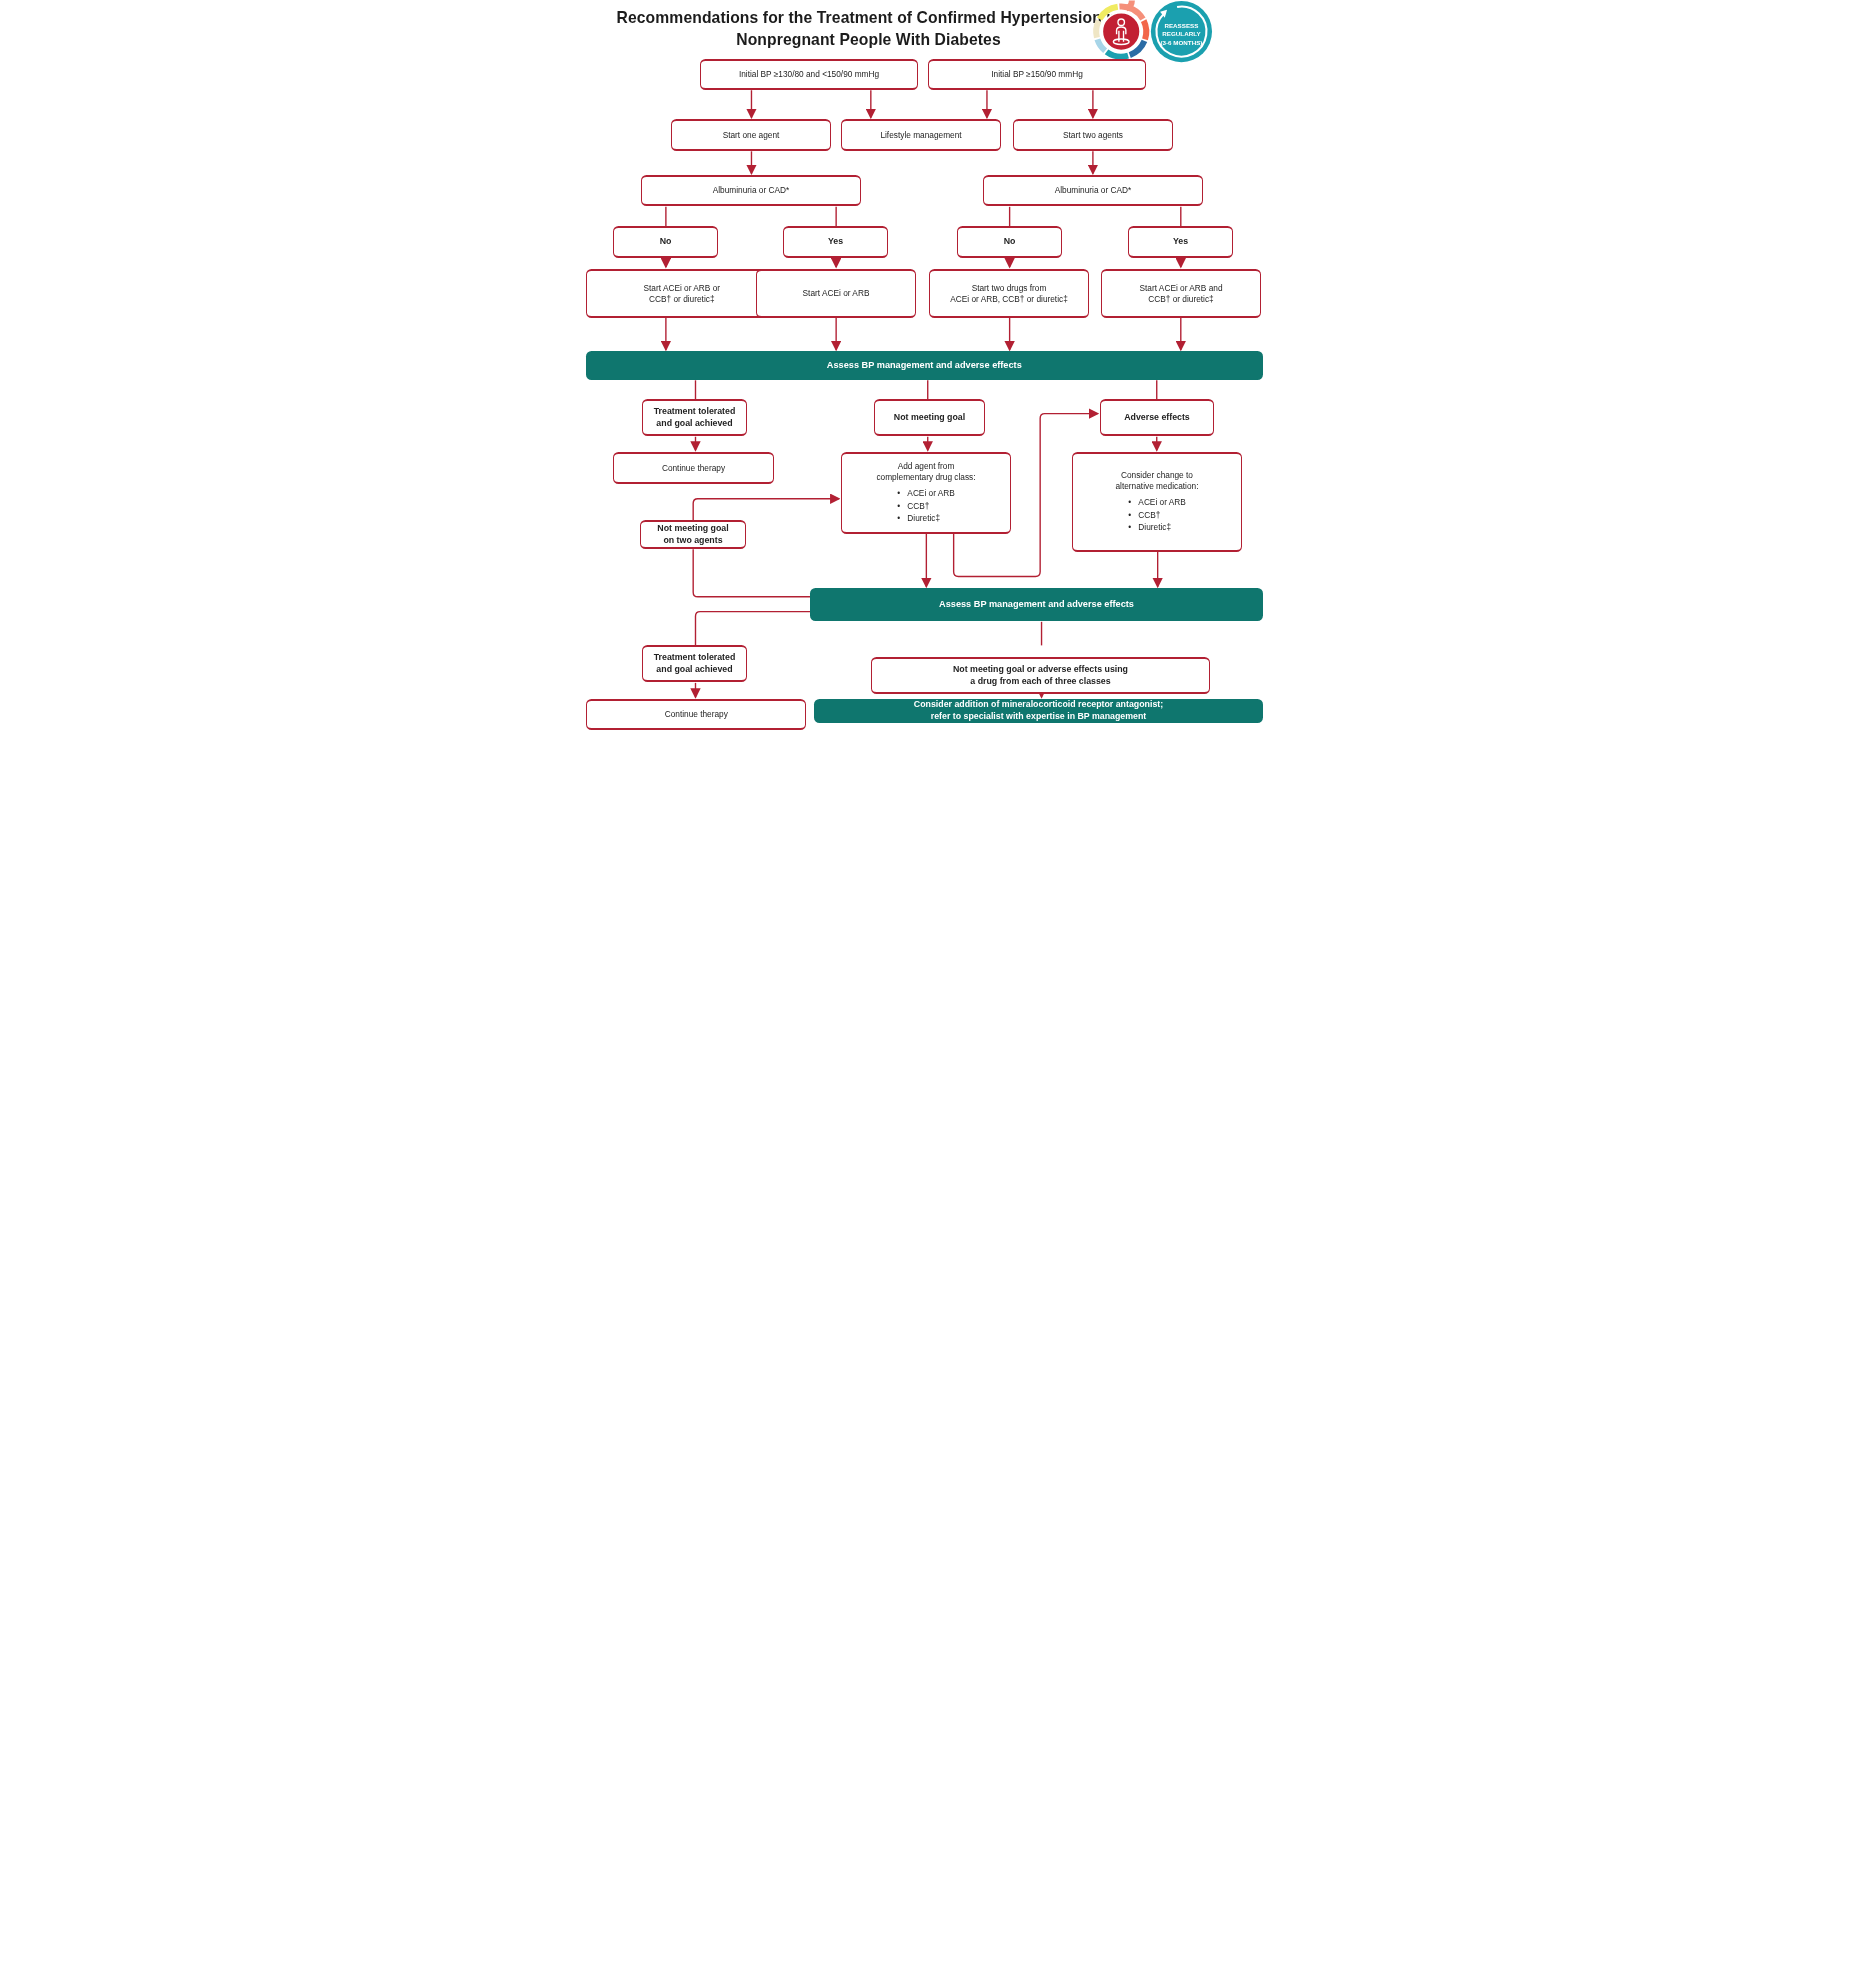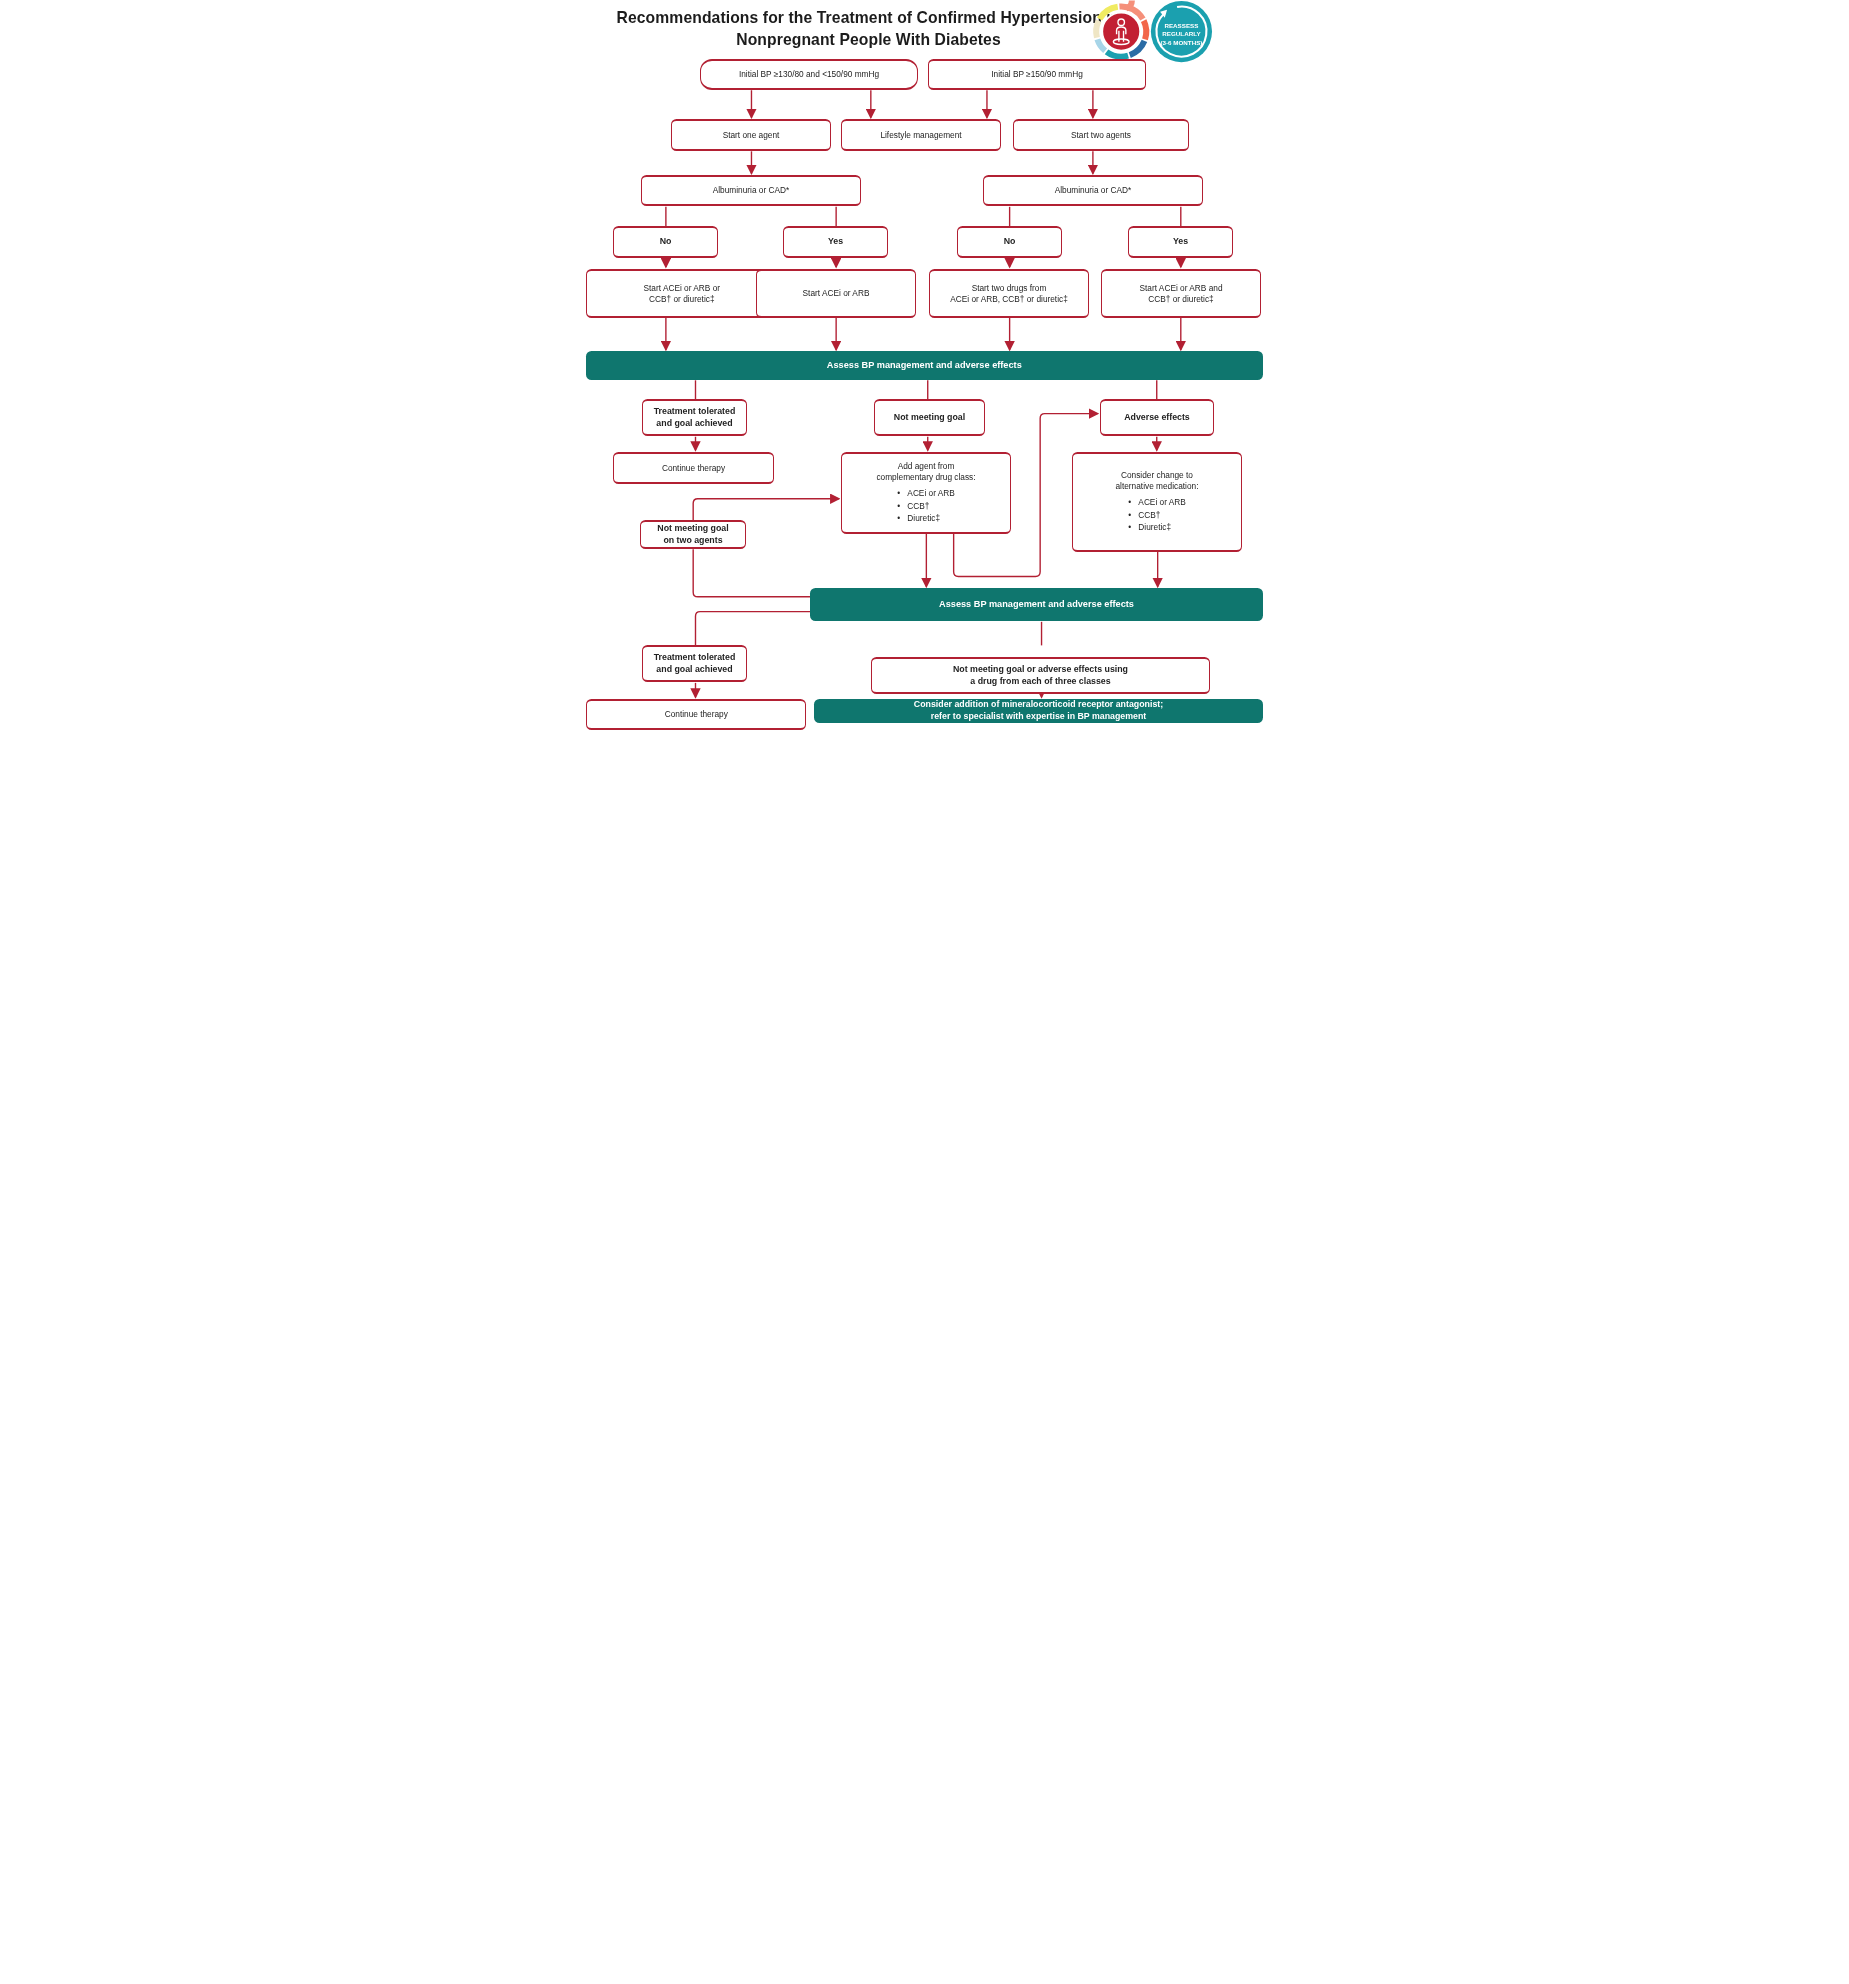--- a/index.html
+++ b/index.html
@@ -102,34 +102,34 @@
       <path d="M489,1322 H251 Q241,1322 241,1332 V1395"></path>
       <path d="M799,1154 V1236 Q799,1246 809,1246 H976 Q986,1246 986,1236 V904 Q986,894 996,894 H1110" marker-end="url(#ah)"></path>
       <path d="M740,1154 V1268" marker-end="url(#ah)"></path>
       <path d="M1240,1154 V1268" marker-end="url(#ah)"></path>
       <path d="M989,1344 V1395"></path>
       <path d="M989,1476 V1507" marker-end="url(#ah)"></path>
       <path d="M241,1476 V1507" marker-end="url(#ah)"></path>
     </g>
   </svg>
 
-  <div class="node" style="left:116px;top:59px;width:218px;height:31px;border-radius:12px;">
+  <div class="node" style="left:116px;top:59px;width:218px;height:31px;">
     <span>Initial BP ≥130/80 and &lt;150/90 mmHg</span>
   </div>
   <div class="node" style="left:344px;top:59px;width:218px;height:31px;">
     <span>Initial BP ≥150/90 mmHg</span>
   </div>
 
   <div class="node" style="left:87px;top:119px;width:160px;height:32px;">
     <span>Start one agent</span>
   </div>
   <div class="node" style="left:257px;top:119px;width:160px;height:32px;">
     <span>Lifestyle management</span>
   </div>
-  <div class="node" style="left:429px;top:119px;width:176px;height:32px;">
+  <div class="node" style="left:429px;top:119px;width:160px;height:32px;">
     <span>Start two agents</span>
   </div>
 
   <div class="node" style="left:57px;top:175px;width:220px;height:31px;">
     <span>Albuminuria or CAD*</span>
   </div>
   <div class="node" style="left:399px;top:175px;width:220px;height:31px;">
     <span>Albuminuria or CAD*</span>
   </div>
 

